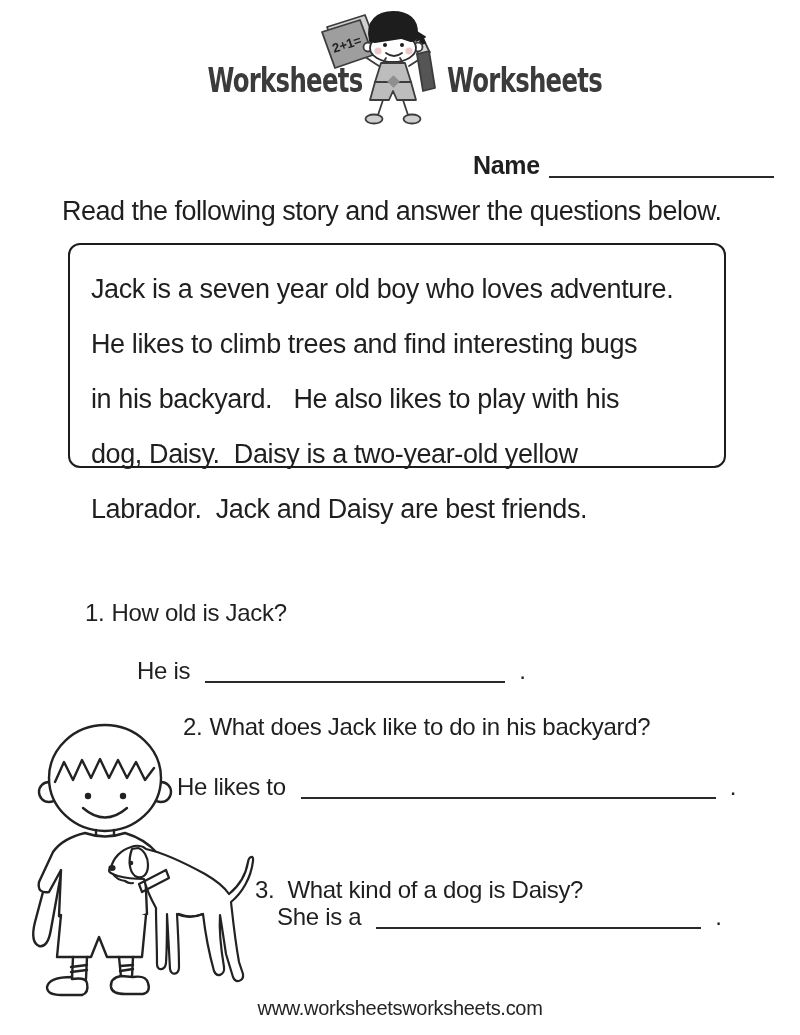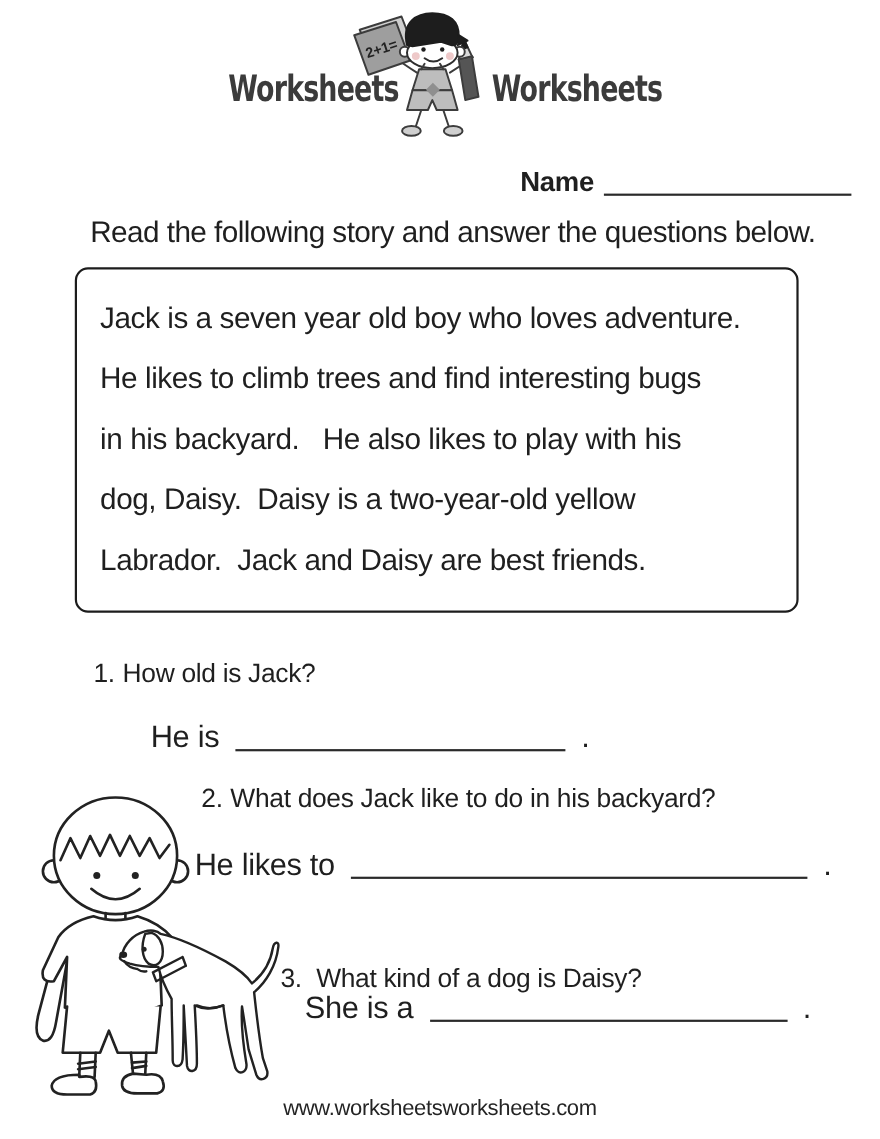--- a/index.html
+++ b/index.html
@@ -21,33 +21,33 @@
 
   
   .name-row { position:absolute; left:473px; top:148px; font-size:25px; letter-spacing:-0.3px;font-weight:bold; }
   .blank {
     display:inline-block; border-bottom:2px solid #2a2a2a;
     position:relative; top:4px; height:26px;
   }
   .name-row .blank { width:225px; margin-left:9px; }
 
   
-  .instruction { position:absolute; left:62px; top:196px; font-size:27px; letter-spacing:-0.5px; white-space:nowrap;margin-left:20px; }
+  .instruction { position:absolute; left:62px; top:196px; font-size:27px; letter-spacing:-0.5px; white-space:nowrap; }
 
   
   .story-box {
-    position:absolute; left:68px; top:243px; width:658px; height:314px;
+    position:absolute; left:68px; top:243px; width:658px; height:225px;
     border:2.5px solid #1c1c1c; border-radius:12px; padding:17px 0 0 21px;
   }
   .story-line { font-size:27px; line-height:55px; letter-spacing:-0.4px; white-space:pre; }
 
   
   .q   { position:absolute; font-size:24px; letter-spacing:-0.3px; white-space:nowrap;text-align:right; }
   .q .qnum { margin-right:7px; }
-  .ans { position:absolute; font-size:28px; letter-spacing:-0.3px; white-space:nowrap; }
+  .ans { position:absolute; font-size:24px; letter-spacing:-0.3px; white-space:nowrap; }
   .ans .blank { margin-left:15px; }
   .ans .period { margin-left:14px; }
 
   .q1 { left:85px;  top:599px; }
   .a1 { left:137px; top:653px; }  .a1 .blank { width:300px; }
   .q2 { left:183px; top:713px; }
   .a2 { left:177px; top:769px; }  .a2 .blank { width:415px; }
   .q3 { left:255px; top:876px; }  .q3 .qnum { margin-right:13px; }
   .a3 { left:277px; top:899px; }  .a3 .blank { width:325px; }
 

